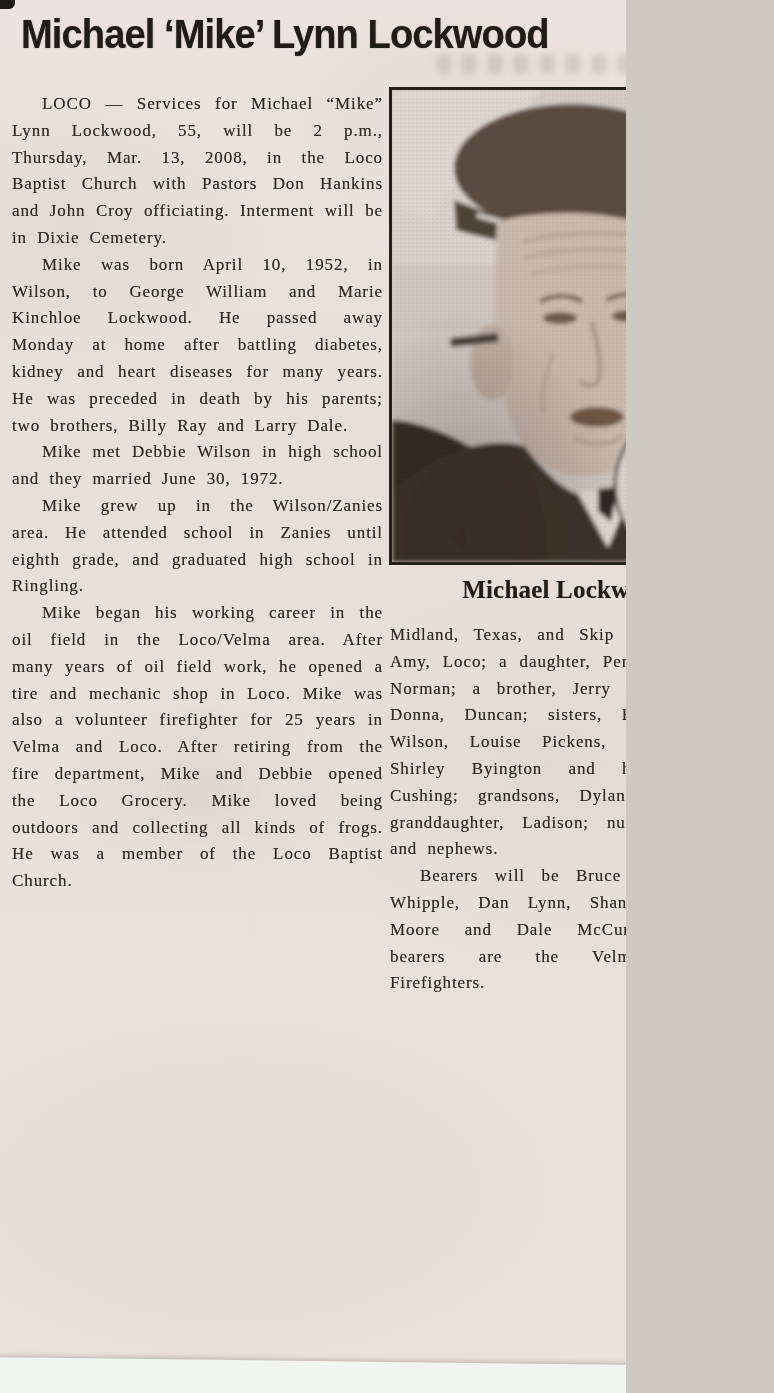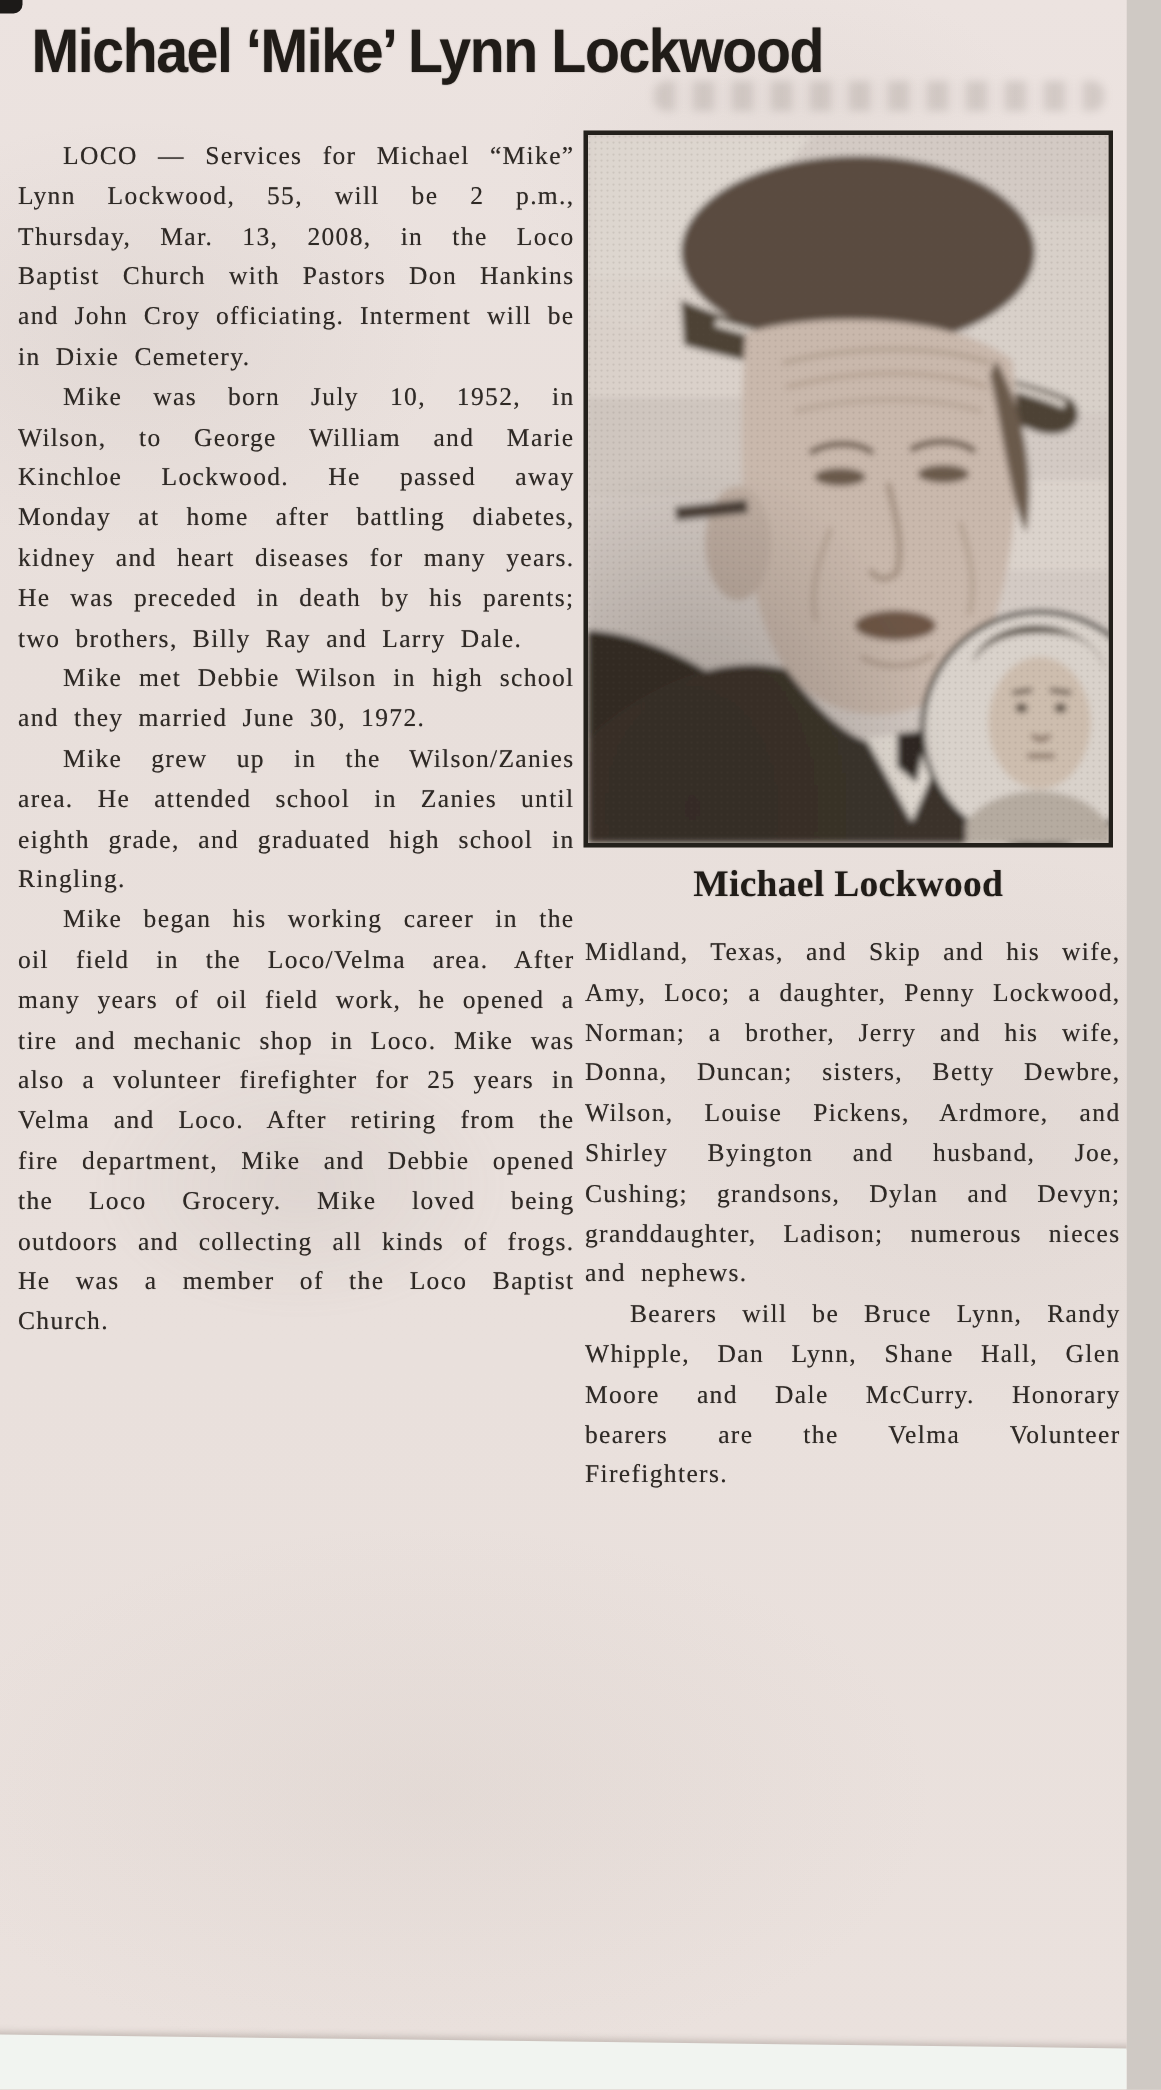--- a/index.html
+++ b/index.html
@@ -1,17 +1,17 @@
 <!DOCTYPE html>
 <html lang="en" style="--paper: #e9e0dc; --ink: #2e2925; --ink_strong: #201c18; --rule: #2a2520; --photo_border: #23201b;"><head>
 <meta charset="utf-8">
 <style>
   html,body{margin:0;padding:0;background:#cfc9c4;}
   .page{
-    position:relative;width:751px;height:1393px;overflow:hidden;
+    position:relative;width:626px;height:1393px;overflow:hidden;
     background-color:var(--paper,#e9e0dc);
     background-image:
       radial-gradient(ellipse 320px 220px at 12% 16%, rgba(178,168,162,0.14), transparent 65%),
       radial-gradient(ellipse 420px 300px at 88% 55%, rgba(172,162,156,0.12), transparent 65%),
       radial-gradient(ellipse 520px 280px at 38% 86%, rgba(184,172,164,0.13), transparent 65%),
       radial-gradient(ellipse 260px 180px at 70% 8%, rgba(200,192,186,0.20), transparent 70%),
       linear-gradient(180deg,#ece3e0 0%,#e8dfdb 30%,#eae1dd 100%);
     font-family:"Liberation Serif", serif;
   }
   .corner-mark{position:absolute;left:0;top:0;width:15px;height:9px;background:#1c1a18;border-radius:0 0 6px 0;}
@@ -133,21 +133,21 @@
         <rect x="0" y="0" width="347" height="472" fill="url(#vig)"></rect>
       </g>
       <rect x="0" y="0" width="347" height="472" fill="url(#dots)" opacity="0.13"></rect>
     </svg>
   </div>
 
   <div class="caption">Michael Lockwood</div>
 
   <div class="col col-left">
     <p>LOCO — Services for Michael “Mike” Lynn Lockwood, 55, will be 2 p.m., Thursday, Mar. 13, 2008, in the Loco Baptist Church with Pastors Don Hankins and John Croy officiating. Interment will be in Dixie Cemetery.</p>
-    <p>Mike was born July 10, 1952, in Wilson, to George William and Marie Kinchloe Lockwood. He passed away Monday at home after battling diabetes, kidney and heart diseases for many years. He was preceded in death by his parents; two brothers, Billy Ray and Larry Dale.</p>
+    <p>Mike was born April 10, 1952, in Wilson, to George William and Marie Kinchloe Lockwood. He passed away Monday at home after battling diabetes, kidney and heart diseases for many years. He was preceded in death by his parents; two brothers, Billy Ray and Larry Dale.</p>
     <p>Mike met Debbie Wilson in high school and they married June 30, 1972.</p>
     <p>Mike grew up in the Wilson/Zanies area. He attended school in Zanies until eighth grade, and graduated high school in Ringling.</p>
     <p>Mike began his working career in the oil field in the Loco/Velma area. After many years of oil field work, he opened a tire and mechanic shop in Loco. Mike was also a volunteer firefighter for 25 years in Velma and Loco. After retiring from the fire department, Mike and Debbie opened the Loco Grocery. Mike loved being outdoors and collecting all kinds of frogs. He was a member of the Loco Baptist Church.</p>
   </div>
 
   <div class="col col-right">
     <p class="no-indent">Midland, Texas, and Skip and his wife, Amy, Loco; a daughter, Penny Lockwood, Norman; a brother, Jerry and his wife, Donna, Duncan; sisters, Betty Dewbre, Wilson, Louise Pickens, Ardmore, and Shirley Byington and husband, Joe, Cushing; grandsons, Dylan and Devyn; granddaughter, Ladison; numerous nieces and nephews.</p>
     <p>Bearers will be Bruce Lynn, Randy Whipple, Dan Lynn, Shane Hall, Glen Moore and Dale McCurry. Honorary bearers are the Velma Volunteer Firefighters.</p>
   </div>
 

